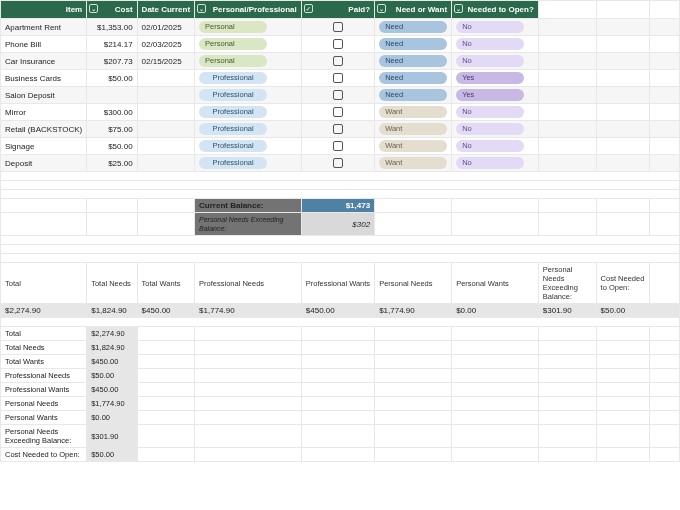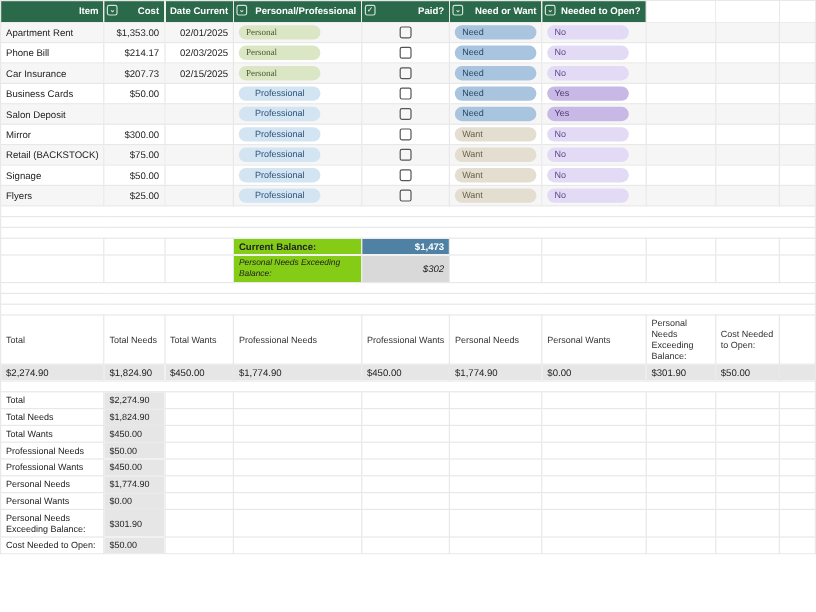--- a/index.html
+++ b/index.html
@@ -45,43 +45,43 @@
     line-height: 1;
   }
   .pill {
     display: inline-block;
     border-radius: 6px;
     padding: 1px 6px;
     font-size: 7.5px;
     line-height: 10px;
     min-width: 68px;
   }
-  .pill-personal { background: #dbe6c4; color: #4a5a2e; font-family: Liberation Serif, serif; }
+  .pill-personal { background: #dbe6c4; color: #4a5a2e; }
   .pill-professional { background: #d3e4f3; color: #2d5277; text-align: center; }
   .pill-need { background: #a9c4de; color: #294a66; }
   .pill-want { background: #e4ded0; color: #6a624f; }
   .pill-yes { background: #c7b8e6; color: #4a3b70; }
   .pill-no  { background: #e3daf5; color: #5e4d8a; }
   .chk {
     width: 10px; height: 10px;
     border: 1px solid #555;
     border-radius: 2px;
     margin: 0 auto;
     display: block;
   }
   .row-alt td { background: #f6f6f6; }
   .col-item { width: 74px; }
   .col-cost { width: 52px; text-align: right; }
-  .col-date { width: 56px; text-align: right; }
+  .col-date { width: 56px; }
   .col-pp   { width: 110px; }
   .col-paid { width: 36px; text-align: center; }
   .col-nw   { width: 76px; }
   .col-open { width: 88px; }
   .spacer-row td { height: 9px; }
-  .balance-label { background: #84cc16; font-weight: bold; font-style: normal; padding-left:6px;}
+  .balance-label { background: #737373; font-weight: bold; font-style: normal; padding-left:6px;}
   .balance-label.italic { font-style: italic; font-weight: normal; }
   .balance-val-blue { background: #4f81a5; color: #fff; font-weight: bold; text-align: right; padding-right:6px;}
   .balance-val-grey { background: #d9d9d9; font-style: italic; text-align: right; padding-right:6px;}
   .totals-hdr td { font-size: 7.5px; color:#333; }
   .totals-val td { background: #e6e6e6; }
   .side-table td { font-size: 7.5px; }
   .side-label { }
   .side-val { background: #e6e6e6; text-align: left; }
   .tiny { font-size: 7px; }
 </style>
@@ -222,21 +222,21 @@
         <td class="col-paid">
           <span class="chk"></span>
         </td>
         <td><span class="pill pill-want">Want</span></td>
         <td><span class="pill pill-no">No</span></td>
         <td></td>
         <td></td>
         <td></td>
       </tr>
       <tr class="row-alt">
-        <td>Flyers</td>
+        <td>Deposit</td>
         <td class="col-cost">$25.00</td>
         <td class="col-date"></td>
         <td><span class="pill pill-professional">Professional</span></td>
         <td class="col-paid">
           <span class="chk"></span>
         </td>
         <td><span class="pill pill-want">Want</span></td>
         <td><span class="pill pill-no">No</span></td>
         <td></td>
         <td></td>

